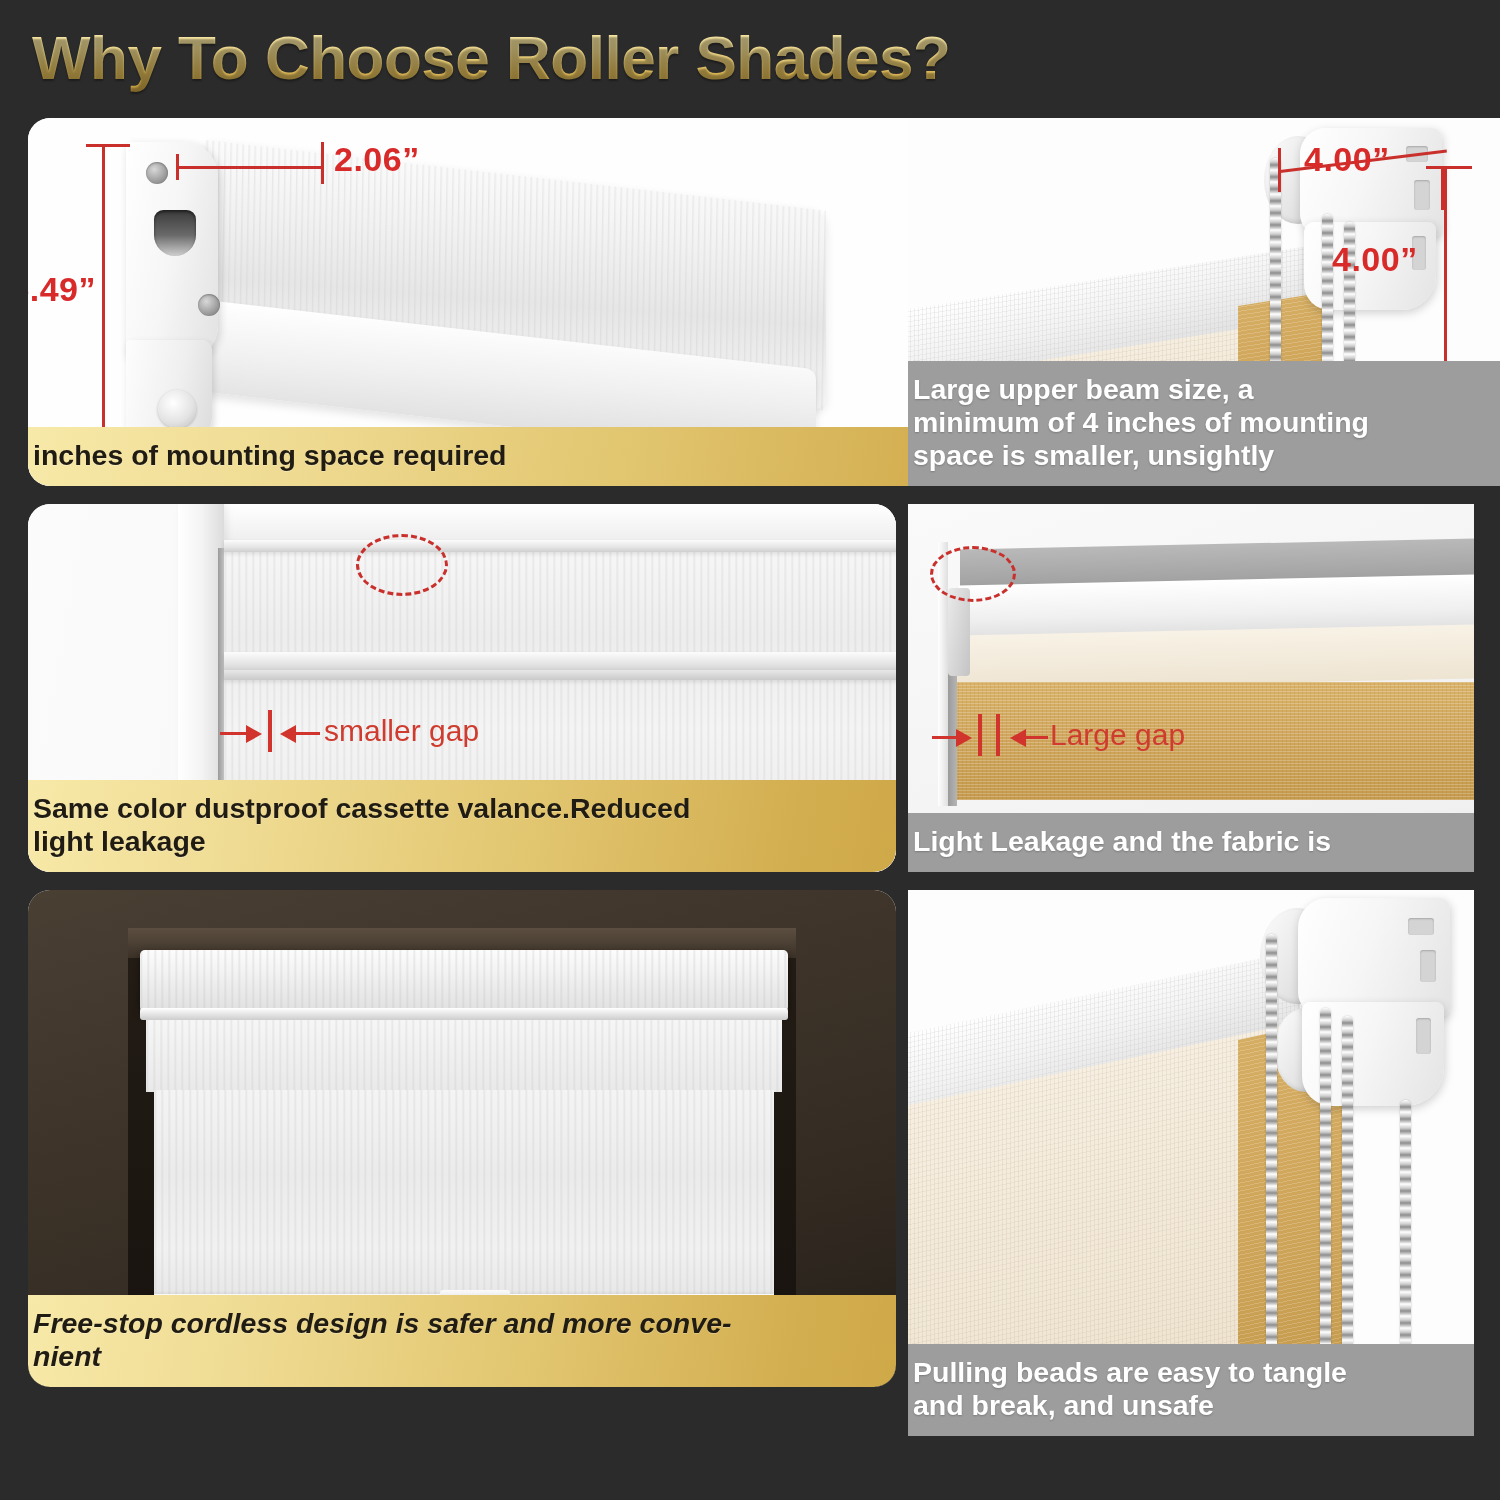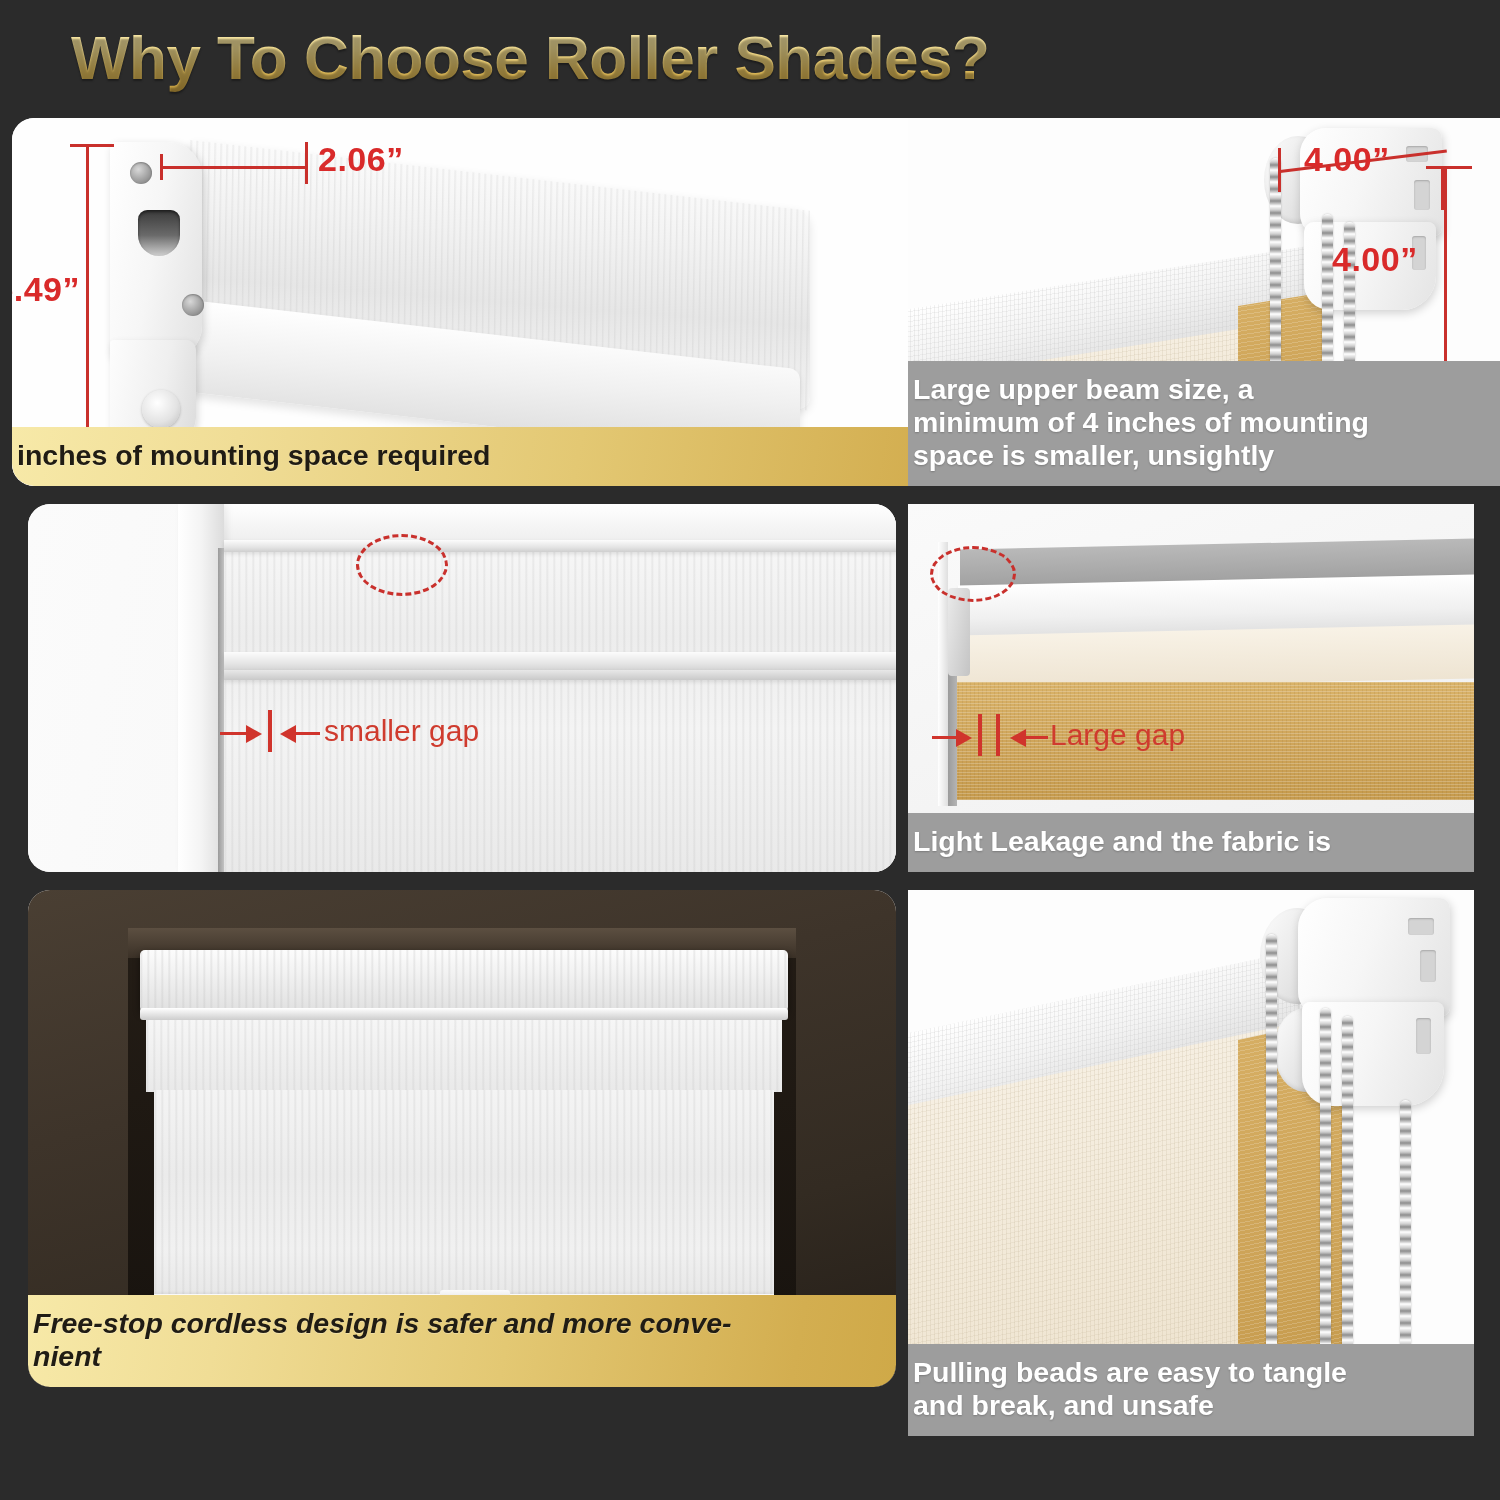--- a/index.html
+++ b/index.html
@@ -13,30 +13,29 @@
 
   
   #page-title {
     position:absolute; left:32px; top:22px;
     font-size:62px; font-weight:bold; letter-spacing:-0.5px;
     background:linear-gradient(180deg,#fdf0b8 0%,#f3dd90 38%,#dcb857 72%,#c29b3c 100%);
     -webkit-background-clip:text; background-clip:text;
     -webkit-text-fill-color:transparent; color:#e0bd63;
     text-shadow:0 2px 2px rgba(0,0,0,.35);
     white-space:nowrap;
-    margin-left:39px;
   }
 
   
   .grid { position:absolute; left:0; top:0; width:1500px; height:1500px; }
   .panel { position:absolute; overflow:hidden; background:#fff; }
   .panel.left  { border-radius:22px; }
   .panel.right { border-radius:0; }
 
-  .pl1 { left:12px;  top:118px;  width:1028px; height:368px; }
+  .pl1 { left:28px;  top:118px;  width:1028px; height:368px; }
   .pr1 { left:908px; top:118px;  width:652px; height:368px; }
   .pl2 { left:28px;  top:504px;  width:868px; height:368px; }
   .pr2 { left:908px; top:504px;  width:566px; height:368px; }
   .pl3 { left:28px;  top:890px;  width:868px; height:497px;font-style:italic; }
   .pr3 { left:908px; top:890px;  width:566px; height:546px; }
 
   .photo { position:absolute; left:0; top:0; right:0; bottom:0; }
 
   
   .cap {
@@ -424,20 +423,24 @@
     </div>
     <div class="dashed-ring" style="left:328px; top:30px; width:92px; height:62px;"></div>
 
     <div class="arrow-stem" style="left:192px; top:228px; width:28px;"></div>
     <div class="arrow-r" style="left:218px; top:221px;"></div>
     <div class="gap-bar" style="left:240px; top:206px; height:42px;"></div>
     <div class="arrow-l" style="left:252px; top:221px;"></div>
     <div class="arrow-stem" style="left:266px; top:228px; width:26px;"></div>
     <div class="gap-label" style="left:296px; top:210px;">smaller gap</div>
 
+    <div class="cap gold">
+      <span class="ln">Same color dustproof cassette valance.Reduced</span>
+      <span class="ln">light leakage</span>
+    </div>
   </div>
 
   <div class="panel right pr2">
     <div class="photo">
       <div class="g2-wall"></div>
       <div class="g2-grayband"></div>
       <div class="g2-whitebeam"></div>
       <div class="g2-cream"></div>
       <div class="g2-tanfab"></div>
       <div class="g2-gapshadow"></div>

